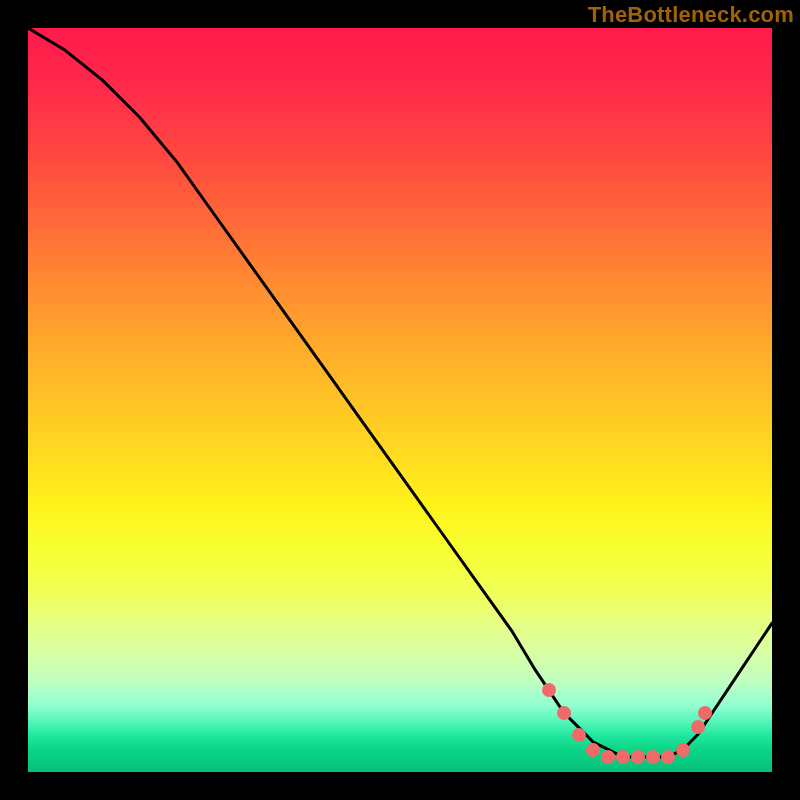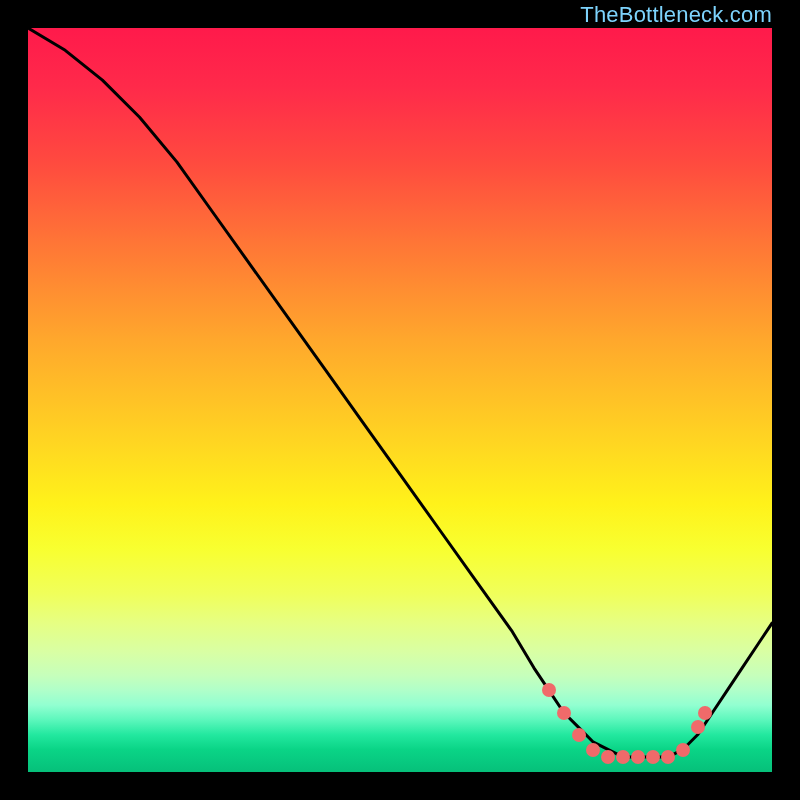--- a/index.html
+++ b/index.html
@@ -13,24 +13,24 @@
   }
   .frame {
     position: relative;
     width: 800px;
     height: 800px;
     background: #000;
   }
   .watermark {
     position: absolute;
     top: 2px;
-    right: 28px;
-    color: #7dd3fc;
+    right: 6px;
+    color: #a16207;
     font-size: 22px;
-    font-weight: 400;
+    font-weight: 700;
     letter-spacing: 0.2px;
     z-index: 40;
   }
   .plot-area {
     position: absolute;
     left: 28px;
     top: 28px;
     width: 744px;
     height: 744px;
   }

